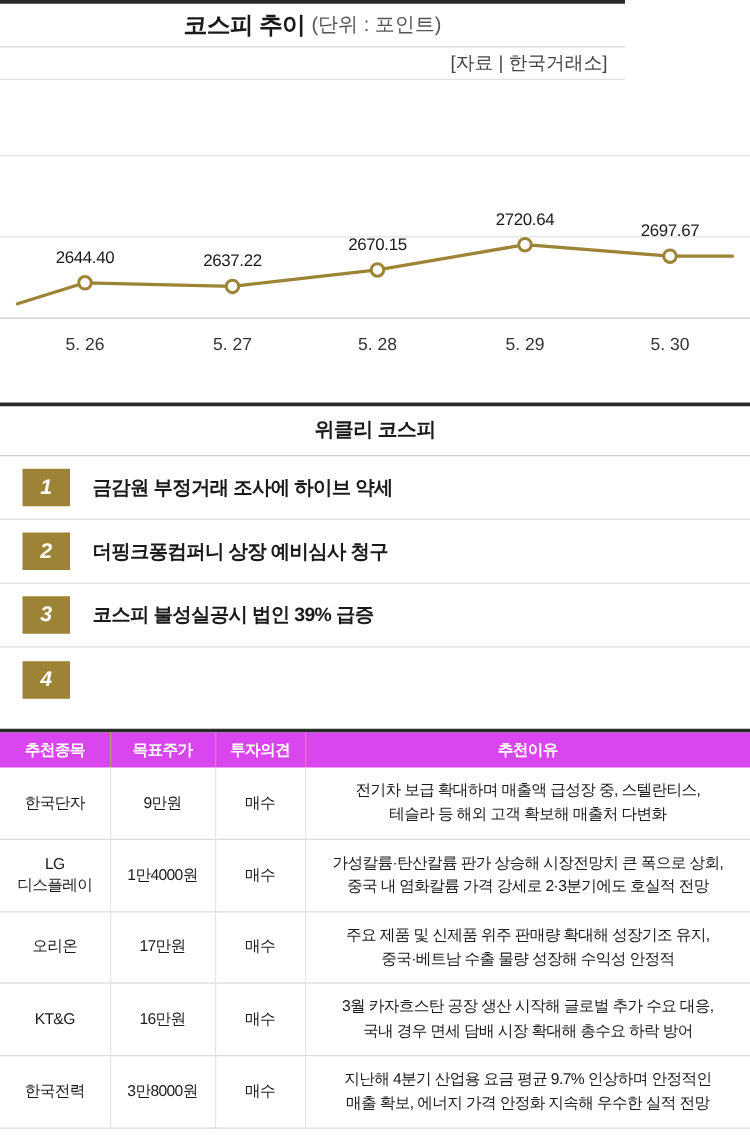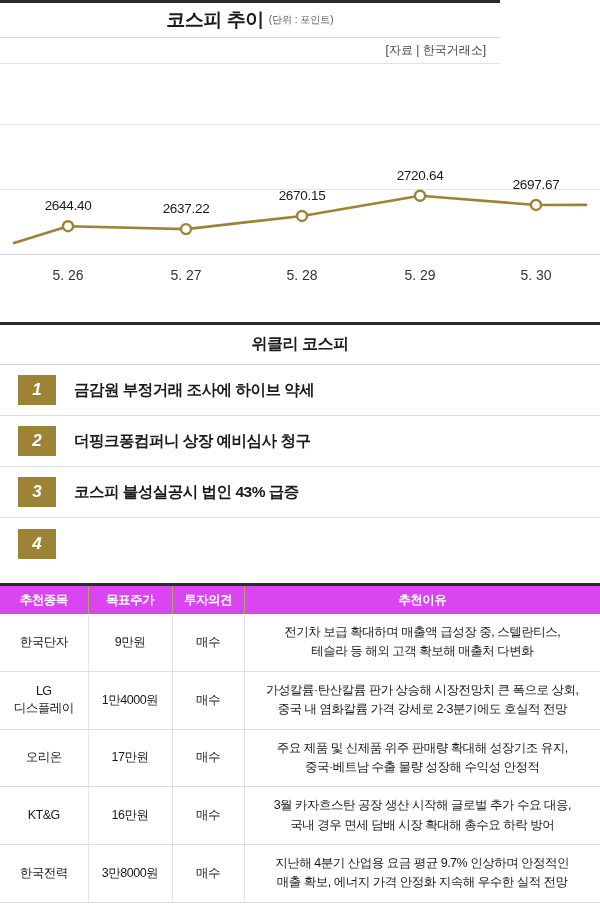--- a/index.html
+++ b/index.html
@@ -18,27 +18,27 @@
     height: 38px;
     border-top: 3px solid #2b2b2b;
     border-bottom: 1px solid #d8d8d8;
     display: flex; align-items: center; justify-content: center;
     background: #fff;
   }
   .chart-title {
     font-size: 19px; font-weight: bold; color: #1a1a1a; letter-spacing: -0.5px;
   }
   .chart-unit {
-    font-size: 10px; font-weight: normal; color: #555; margin-left: 5px; text-align: center;
+    font-size: 16px; font-weight: normal; color: #555; margin-left: 5px; text-align: center;
   }
   .chart-source-row {
     height: 26px; display: flex; align-items: center; justify-content: flex-end;
     padding-right: 14px; border-bottom: 1px solid #e2e2e2;
   }
-  .chart-source { font-size: 12px; color: #444; }
+  .chart-source { font-size: 15px; color: #444; }
 
   .plot-wrap { position: relative; height: 190px; width: 600px; }
   .plot-wrap .hline {
     position: absolute; left: 0; width: 600px; height: 1px; background: #e3e3e3;
   }
   .plot-svg { position: absolute; left: 0; top: 0; }
   .pt-label {
     position: absolute; font-size: 13.5px; color: #1a1a1a; font-weight: 500;
     transform: translateX(-50%); white-space: nowrap; letter-spacing: -0.3px;
   }
@@ -156,21 +156,21 @@
         <div class="weekly-row">
           <div class="rank-badge">1</div>
           <div class="weekly-text">금감원 부정거래 조사에 하이브 약세</div>
         </div>
         <div class="weekly-row">
           <div class="rank-badge">2</div>
           <div class="weekly-text">더핑크퐁컴퍼니 상장 예비심사 청구</div>
         </div>
         <div class="weekly-row">
           <div class="rank-badge">3</div>
-          <div class="weekly-text">코스피 불성실공시 법인 43% 급증</div>
+          <div class="weekly-text">코스피 불성실공시 법인 39% 급증</div>
         </div>
         <div class="weekly-row">
           <div class="rank-badge">4</div>
         </div>
       </div>
   </div>
 
   <div class="gap-band2"></div>
 
   <div class="table-section">

